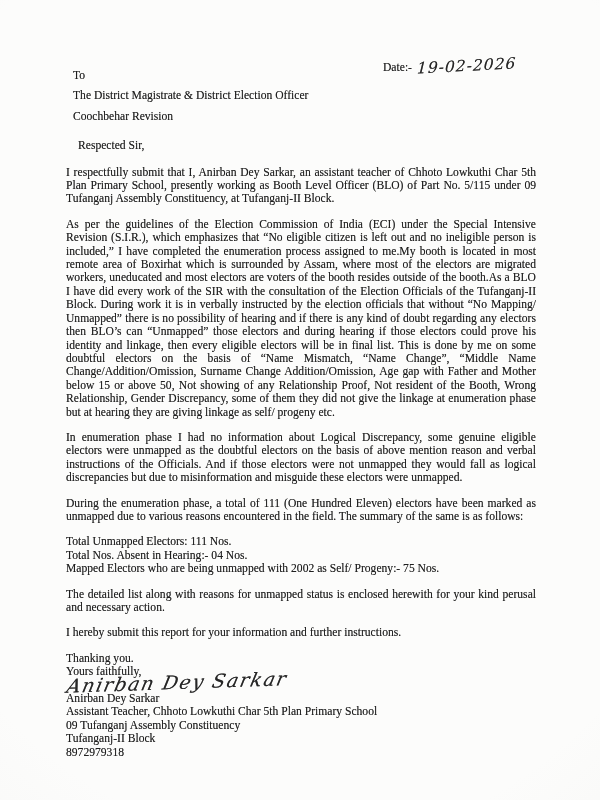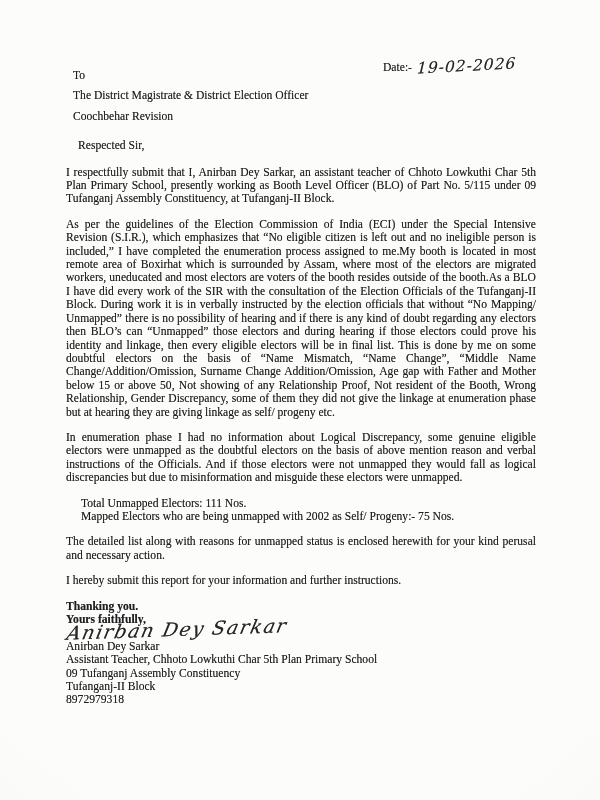--- a/index.html
+++ b/index.html
@@ -42,22 +42,22 @@
     letter-spacing: 1px;
     transform: rotate(-3deg) skewX(-6deg);
   }
   .recipient { margin: 0 0 16px 0; }
   .recipient div { margin: 7px; }
   .salutation { margin: 0 0 13px 12px; }
   .para {
     margin: 0 0 12px 0;
     text-align: justify;
   }
-  .summary { margin: 0 0 12px 15px; }
-  .closing { margin: 1px 0 0 0; font-weight: bold; }
+  .summary { margin: 0 0 12px 0; }
+  .closing { margin: 1px 0 0 0; }
   .signature {
     display: inline-block;
     font-size: 19px;
     letter-spacing: 1.5px;
     margin: -3px 0 1px 2px;
     transform: skewX(-14deg) rotate(-2deg);
     white-space: nowrap;
   }
   .signoff div { margin: 0; }
 </style>
@@ -74,23 +74,25 @@
     <div>To</div>
     <div>The District Magistrate &amp; District Election Officer</div>
     <div>Coochbehar Revision</div>
   </div>
 
   <div class="salutation">Respected Sir,</div>
 
   <p class="para">I respectfully submit that I, Anirban Dey Sarkar, an assistant teacher of Chhoto Lowkuthi Char 5th Plan Primary School, presently working as Booth Level Officer (BLO) of Part No. 5/115 under 09 Tufanganj Assembly Constituency, at Tufanganj-II Block.</p>
   <p class="para">As per the guidelines of the Election Commission of India (ECI) under the Special Intensive Revision (S.I.R.), which emphasizes that “No eligible citizen is left out and no ineligible person is included,” I have completed the enumeration process assigned to me.My booth is located in most remote area of Boxirhat which is surrounded by Assam, where most of the electors are migrated workers, uneducated and most electors are voters of the booth resides outside of the booth.As a BLO I have did every work of the SIR with the consultation of the Election Officials of the Tufanganj-II Block. During work it is in verbally instructed by the election officials that without “No Mapping/ Unmapped” there is no possibility of hearing and if there is any kind of doubt regarding any electors then BLO’s can “Unmapped” those electors and during hearing if those electors could prove his identity and linkage, then every eligible electors will be in final list. This is done by me on some doubtful electors on the basis of “Name Mismatch, “Name Change”, “Middle Name Change/Addition/Omission, Surname Change Addition/Omission, Age gap with Father and Mother below 15 or above 50, Not showing of any Relationship Proof, Not resident of the Booth, Wrong Relationship, Gender Discrepancy, some of them they did not give the linkage at enumeration phase but at hearing they are giving linkage as self/ progeny etc.</p>
   <p class="para">In enumeration phase I had no information about Logical Discrepancy, some genuine eligible electors were unmapped as the doubtful electors on the basis of above mention reason and verbal instructions of the Officials. And if those electors were not unmapped they would fall as logical discrepancies but due to misinformation and misguide these electors were unmapped.</p>
+  <p class="para">During the enumeration phase, a total of 111 (One Hundred Eleven) electors have been marked as unmapped due to various reasons encountered in the field. The summary of the same is as follows:</p>
 
   <div class="summary">
     <div>Total Unmapped Electors: 111 Nos.</div>
+    <div>Total Nos. Absent in Hearing:- 04 Nos.</div>
     <div>Mapped Electors who are being unmapped with 2002 as Self/ Progeny:- 75 Nos.</div>
   </div>
 
   <p class="para">The detailed list along with reasons for unmapped status is enclosed herewith for your kind perusal and necessary action.</p>
   <p class="para">I hereby submit this report for your information and further instructions.</p>
 
   <div class="closing">
     <div>Thanking you.</div>
     <div>Yours faithfully,</div>
   </div>

